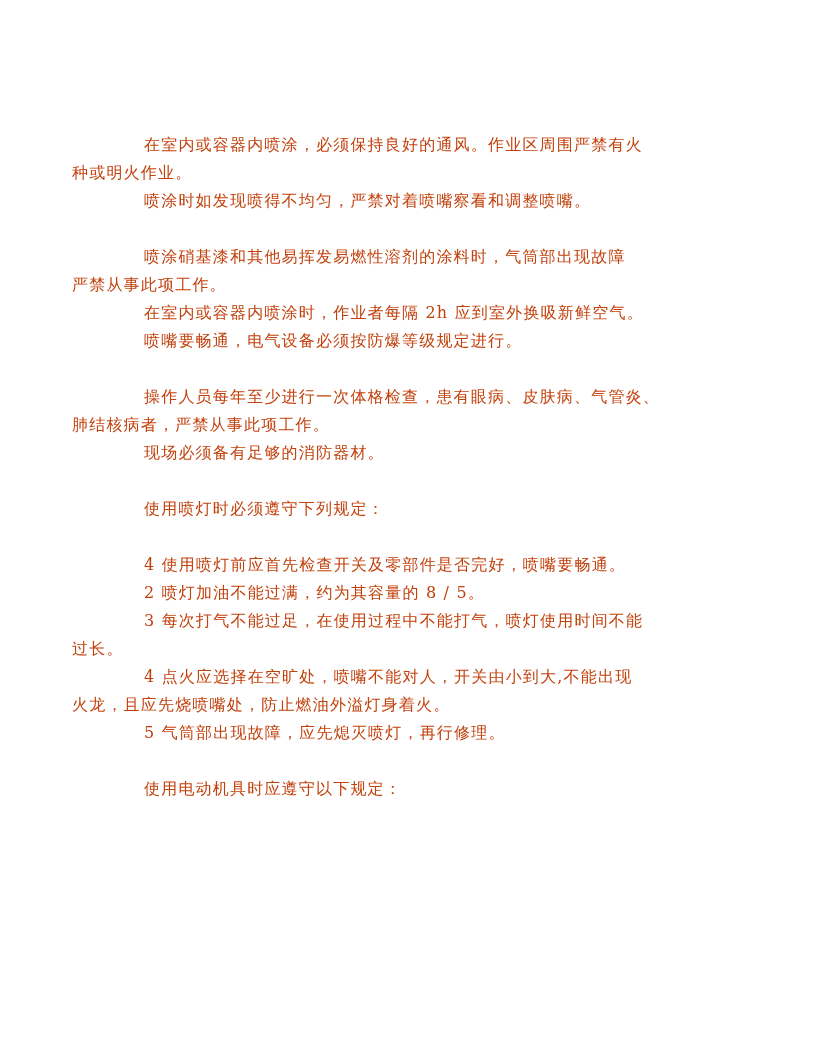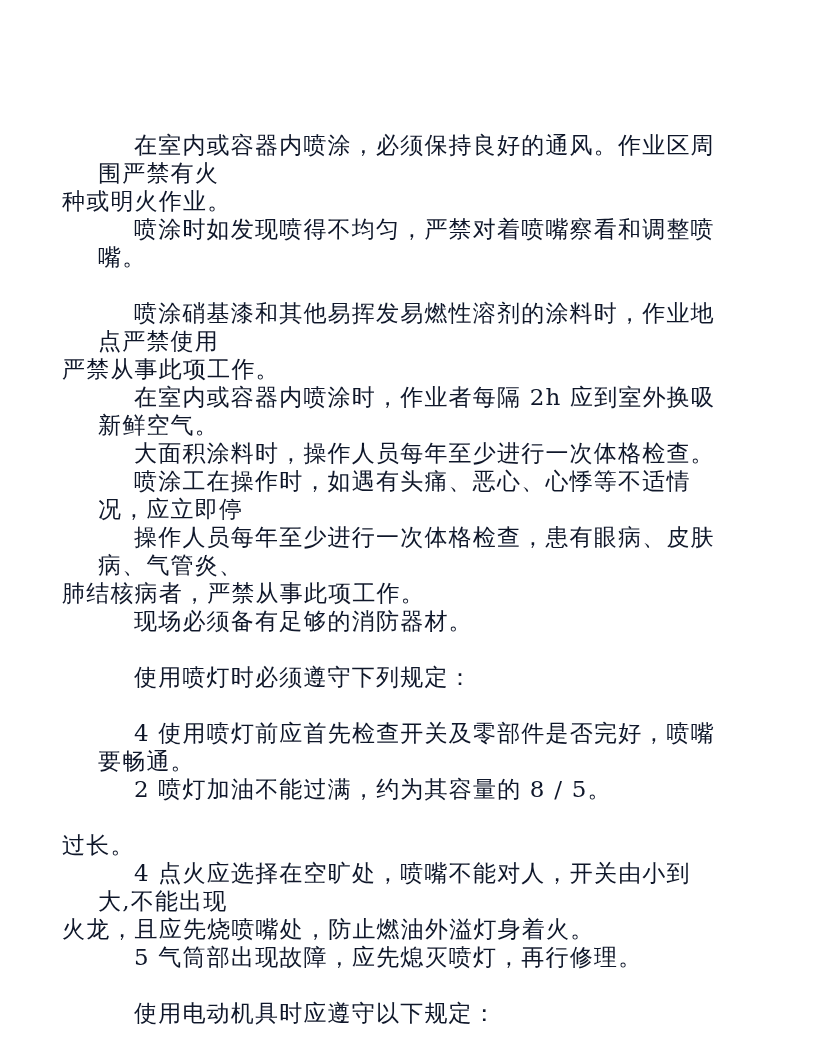--- a/index.html
+++ b/index.html
@@ -1,56 +1,56 @@
 <!DOCTYPE html>
 <html><head>
   <meta charset="utf-8">
   <style>
     html, body { margin: 0; padding: 0; background: #ffffff; }
     body { width: 816px; height: 1056px; position: relative; overflow: hidden; }
     .page {
       position: absolute;
-      left: 98px;
+      left: 108px;
       top: 131px;
       width: 620px;
       font-family: "DejaVu Serif", "Liberation Serif", serif;
-      font-size: 23px;
-      color: #0f172a;
+      font-size: 16px;
+      color: #c2410c;
       line-height: 28px;
       letter-spacing: 1.2px;
     }
     .para { margin: 0; text-indent: 36px; white-space: pre-wrap; word-break: break-all; }
     .gap { height: 28px; }
     .gap2 { height: 28px; }
   </style>
 </head>
 <body>
 
 <div class="page">
 
   <div>
     <p class="para"><span>在室内或容器内喷涂，必须保持良好的通风。作业区周围严禁有火</span><br><span style="margin-left:-36px">种或明火作业。</span></p>
     <p class="para"><span>喷涂时如发现喷得不均匀，严禁对着喷嘴察看和调整喷嘴。</span></p>
     <p class="para"><br></p>
-    <p class="para"><span>喷涂硝基漆和其他易挥发易燃性溶剂的涂料时，作业地点严禁使用</span><br><span style="margin-left:-36px">严禁从事此项工作。</span></p>
+    <p class="para"><span>喷涂硝基漆和其他易挥发易燃性溶剂的涂料时，气筒部出现故障</span><br><span style="margin-left:-36px">严禁从事此项工作。</span></p>
     <p class="para"><span>在室内或容器内喷涂时，作业者每隔 2h 应到室外换吸新鲜空气。</span></p>
-    <p class="para"><span>大面积涂料时，操作人员每年至少进行一次体格检查。</span></p>
-    <p class="para"><span>喷涂工在操作时，如遇有头痛、恶心、心悸等不适情况，应立即停</span><br></p>
+    <p class="para"><span>喷嘴要畅通，电气设备必须按防爆等级规定进行。</span></p>
+    <p class="para"><br></p>
     <p class="para"><span>操作人员每年至少进行一次体格检查，患有眼病、皮肤病、气管炎、</span><br><span style="margin-left:-36px">肺结核病者，严禁从事此项工作。</span></p>
     <p class="para"><span>现场必须备有足够的消防器材。</span></p>
   </div>
 
   <div class="gap"></div>
 
   <div>
     <p class="para">使用喷灯时必须遵守下列规定：</p>
     <div class="gap2"></div>
     <p class="para"><span>4 使用喷灯前应首先检查开关及零部件是否完好，喷嘴要畅通。</span></p>
     <p class="para"><span>2 喷灯加油不能过满，约为其容量的 8 / 5。</span></p>
-    <p class="para"><br><span style="margin-left:-36px">过长。</span></p>
+    <p class="para"><span>3 每次打气不能过足，在使用过程中不能打气，喷灯使用时间不能</span><br><span style="margin-left:-36px">过长。</span></p>
     <p class="para"><span>4 点火应选择在空旷处，喷嘴不能对人，开关由小到大,不能出现</span><br><span style="margin-left:-36px">火龙，且应先烧喷嘴处，防止燃油外溢灯身着火。</span></p>
     <p class="para"><span>5 气筒部出现故障，应先熄灭喷灯，再行修理。</span></p>
   </div>
 
   <div class="gap"></div>
 
   <div>
     <p class="para">使用电动机具时应遵守以下规定：</p>
   </div>
 

